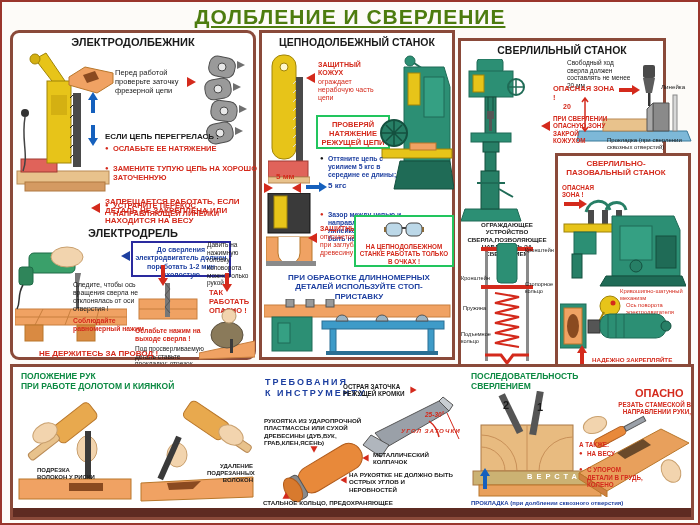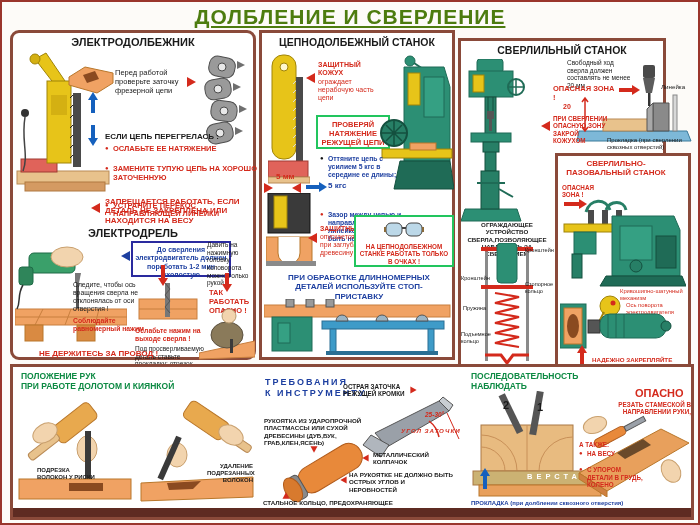--- a/index.html
+++ b/index.html
@@ -390,21 +390,21 @@
     <div class="t" style="left:251px;top:50px;width:102px;font-size:6.2px;">РУКОЯТКА ИЗ УДАРОПРОЧНОЙ ПЛАСТМАССЫ ИЛИ СУХОЙ ДРЕВЕСИНЫ (ДУБ,БУК, ГРАБ,КЛЕН,ЯСЕНЬ)</div>
     <div class="tr tr-d sm" style="left:296px;top:78px;"></div>
     <div class="tr tr-l sm" style="left:348px;top:86px;"></div>
     <div class="t" style="left:360px;top:84px;width:60px;font-size:6.2px;">МЕТАЛЛИЧЕСКИЙ КОЛПАЧОК</div>
     <div class="tr tr-l sm" style="left:326px;top:108px;"></div>
     <div class="t" style="left:336px;top:104px;width:104px;font-size:6.2px;">НА РУКОЯТКЕ НЕ ДОЛЖНО БЫТЬ ОСТРЫХ УГЛОВ И НЕРОВНОСТЕЙ</div>
     <div class="tr tr-u sm" style="left:268px;top:124px;"></div>
     <div class="t" style="left:250px;top:132px;width:146px;font-size:6.2px;">СТАЛЬНОЕ КОЛЬЦО, ПРЕДОХРАНЯЮЩЕЕ РУКОЯТКУ ОТ РАСКОЛА</div>
 
     <div class="t grn" style="left:458px;top:4px;font-size:8.5px;">ПОСЛЕДОВАТЕЛЬНОСТЬ</div>
-    <div class="t grn" style="left:458px;top:14px;font-size:8.5px;">НАБЛЮДАТЬ</div>
+    <div class="t grn" style="left:458px;top:14px;font-size:8.5px;">СВЕРЛЕНИЕМ</div>
     <svg style="left:458px;top:24px;" width="138" height="108" viewBox="0 0 138 108">
       <rect x="10" y="34" width="92" height="46" fill="#e8bb80" stroke="#a97845"></rect>
       <path d="M10 44 a36 36 0 0 1 36 36 M10 56 a24 24 0 0 1 24 24 M102 46 a34 34 0 0 0 -34 34 M56 34 v46" fill="none" stroke="#c89058"></path>
       <rect x="36" y="2" width="7" height="42" fill="#555" transform="rotate(-26 39 22)"></rect>
       <rect x="62" y="0" width="7" height="44" fill="#555" transform="rotate(10 65 22)"></rect>
       <rect x="2" y="80" width="130" height="14" fill="#cbb273" stroke="#a97845"></rect>
       <rect x="8" y="94" width="122" height="11" fill="#e8a05c" stroke="#b9772a"></rect>
     </svg>
     <span class="t" style="left:490px;top:32px;font-size:11px;">2</span>
     <span class="t" style="left:524px;top:34px;font-size:11px;">1</span>

